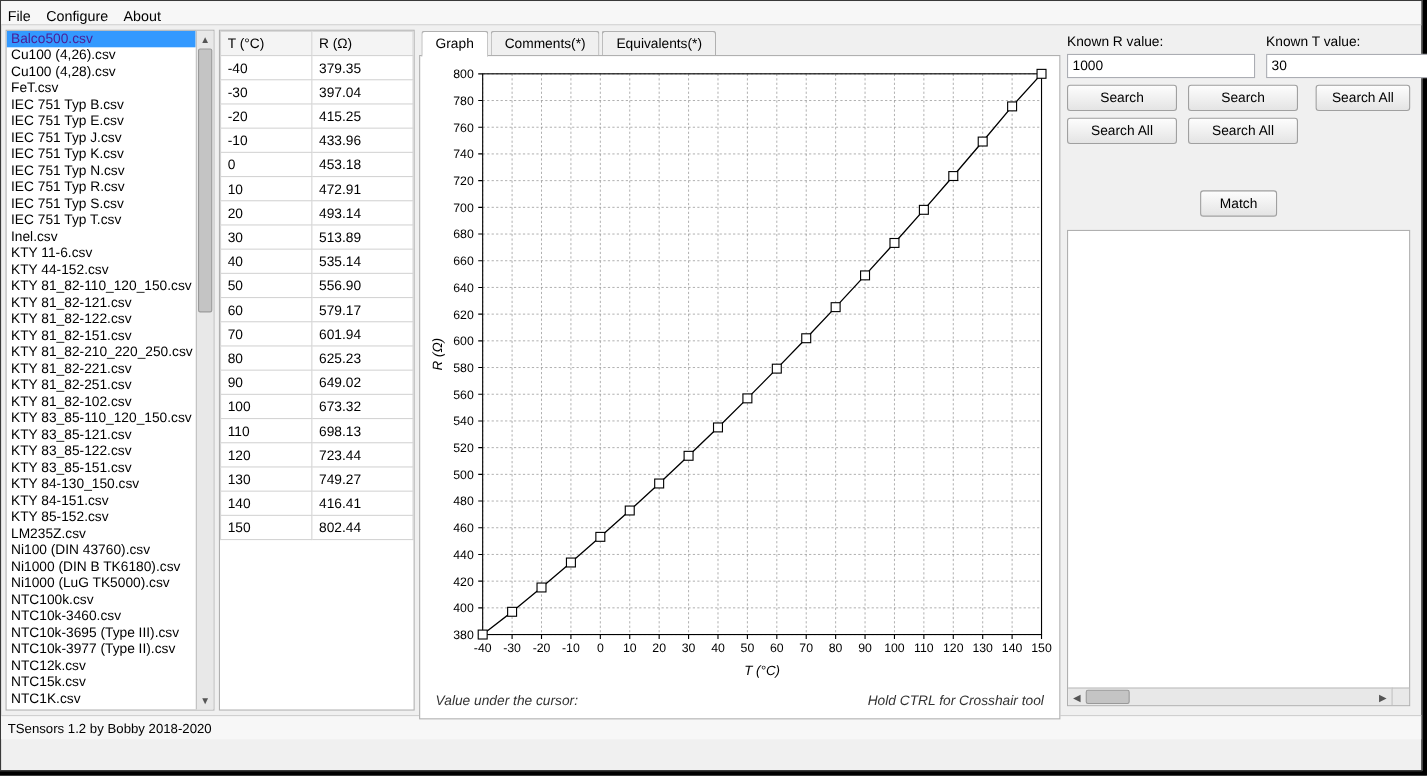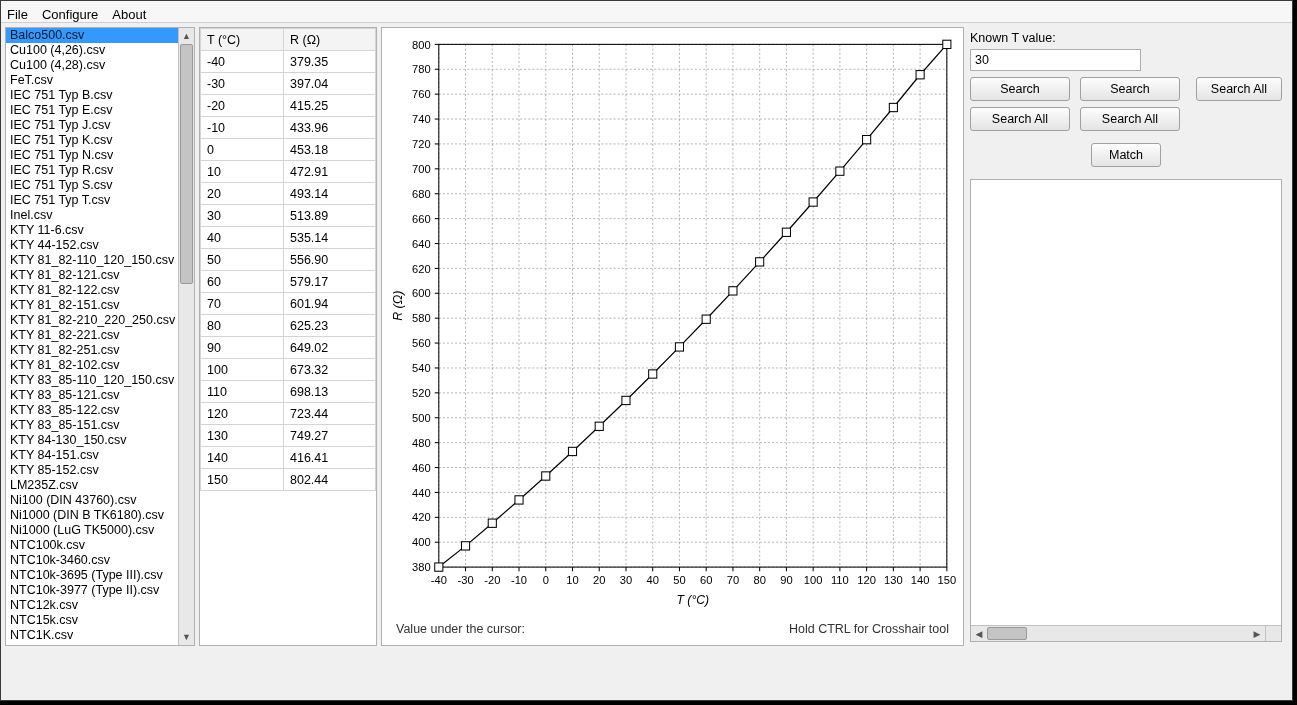--- a/index.html
+++ b/index.html
@@ -76,21 +76,21 @@
     overflow: hidden;
     font-size: 12.5px;
     line-height: 15px;
   }
   .file-list .file-item {
     padding: 0 4px;
     white-space: nowrap;
     overflow: hidden;
     text-overflow: clip;
   }
-  .file-item.selected { background: #3399ff; color: #0f172a; }
+  .file-item.selected { background: #3399ff; color: #4c1d95; }
   .scroll-col {
     width: 16px;
     background: #e8e8e8;
     border-left: 1px solid #c0c0c0;
     position: relative;
   }
   .scroll-col .thumb {
     position: absolute;
     left: 1px; right: 1px;
     top: 16px; height: 240px;
@@ -154,20 +154,21 @@
     flex: 1;
     border: 1px solid #b0b0b0;
     background: #fff;
     position: relative;
     padding: 6px;
   }
   .graph-footer {
     display: flex;
     justify-content: space-between;
     font-size: 12.5px;
+    font-style: italic;
     color: #333;
     padding: 4px 8px 0 8px;
   }
 
   
   .search-panel {
     width: 320px;
     display: flex;
     flex-direction: column;
     gap: 6px;
@@ -396,20 +397,25 @@
             </tr>
             <tr>
               <td>150</td>
               <td>802.44</td>
             </tr>
           </tbody>
       </table>
     </div>
 
     <div class="graph-panel">
+      <div class="tabs">
+        <div class="tab active">Graph</div>
+        <div class="tab">Comments(*)</div>
+        <div class="tab">Equivalents(*)</div>
+      </div>
       <div class="graph-box">
         <svg class="chart-svg" id="chart-svg" viewBox="0 0 560 560" preserveAspectRatio="none">
             <g class="grid">
               <line x1="50" y1="10" x2="50" y2="514"></line>
               <line x1="76.3157894736842" y1="10" x2="76.3157894736842" y2="514"></line>
               <line x1="102.63157894736841" y1="10" x2="102.63157894736841" y2="514"></line>
               <line x1="128.94736842105263" y1="10" x2="128.94736842105263" y2="514"></line>
               <line x1="155.26315789473682" y1="10" x2="155.26315789473682" y2="514"></line>
               <line x1="181.57894736842104" y1="10" x2="181.57894736842104" y2="514"></line>
               <line x1="207.89473684210526" y1="10" x2="207.89473684210526" y2="514"></line>
@@ -561,20 +567,24 @@
         <div class="graph-footer">
           <span>Value under the cursor:</span>
           <span>Hold CTRL for Crosshair tool</span>
         </div>
       </div>
     </div>
 
     <div class="search-panel">
       <div class="search-row">
         <div class="search-col narrow">
+          <span class="search-label">Known R value:</span>
+          <input class="text-input" value="1000" style="">
+        </div>
+        <div class="search-col narrow">
           <span class="search-label">Known T value:</span>
           <input class="text-input" value="30" style="">
         </div>
 
       </div>
       <div class="search-row">
         <div class="search-col narrow">
             <div class="btn">Search</div>
           </div>
         <div class="search-col narrow">
@@ -587,27 +597,30 @@
       <div class="search-row">
         <div class="search-col narrow">
             <div class="btn">Search All</div>
           </div>
         <div class="search-col narrow">
             <div class="btn">Search All</div>
           </div>
         <div class="search-col"></div>
       </div>
       <div class="match-btn-row">
-        <div class="btn" style="min-width:70px;">Match</div>
+        <div class="btn" style="min-width:70px;margin-top:30px;">Match</div>
       </div>
       <div class="result-box">
         <div class="hscroll">
           <div class="harrow l">◀</div>
           <div class="hthumb"></div>
           <div class="harrow r">▶</div>
         </div>
         <div class="corner"></div>
       </div>
     </div>
 
   </div>
 
+  <div class="status-bar">
+    <span>TSensors 1.2 by Bobby 2018-2020</span>
+  </div>
 </div>
 
 </body></html>

